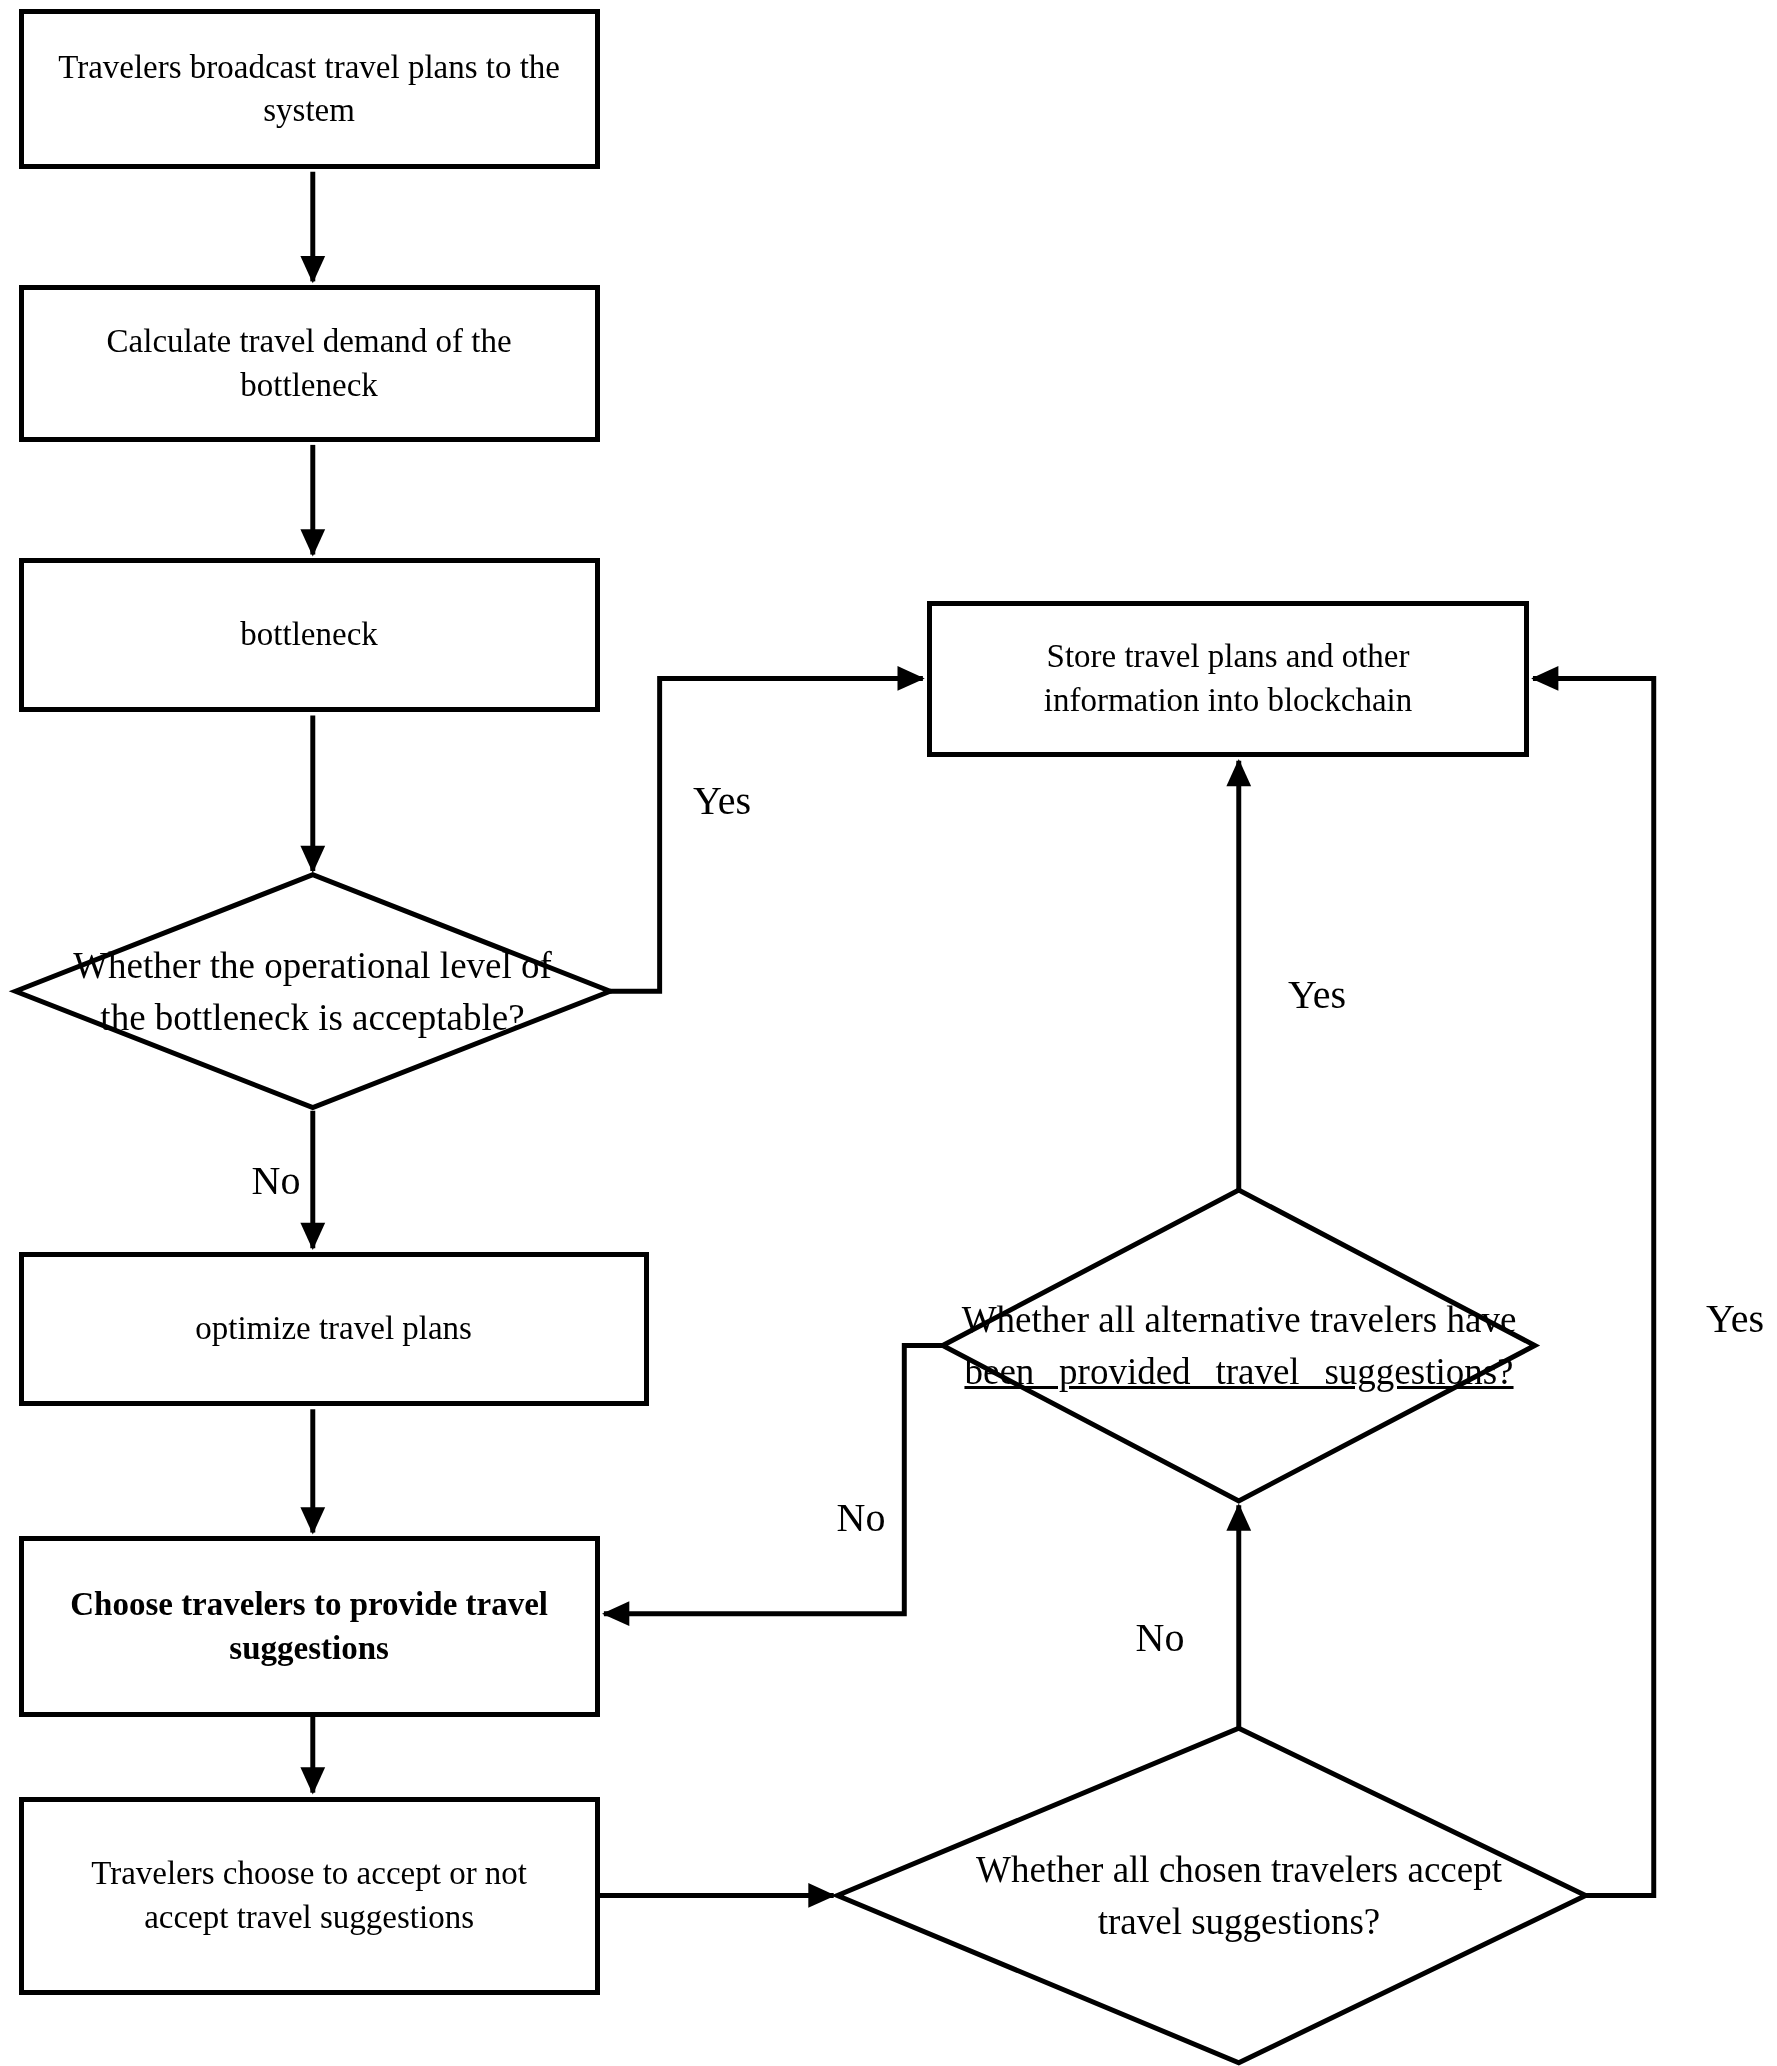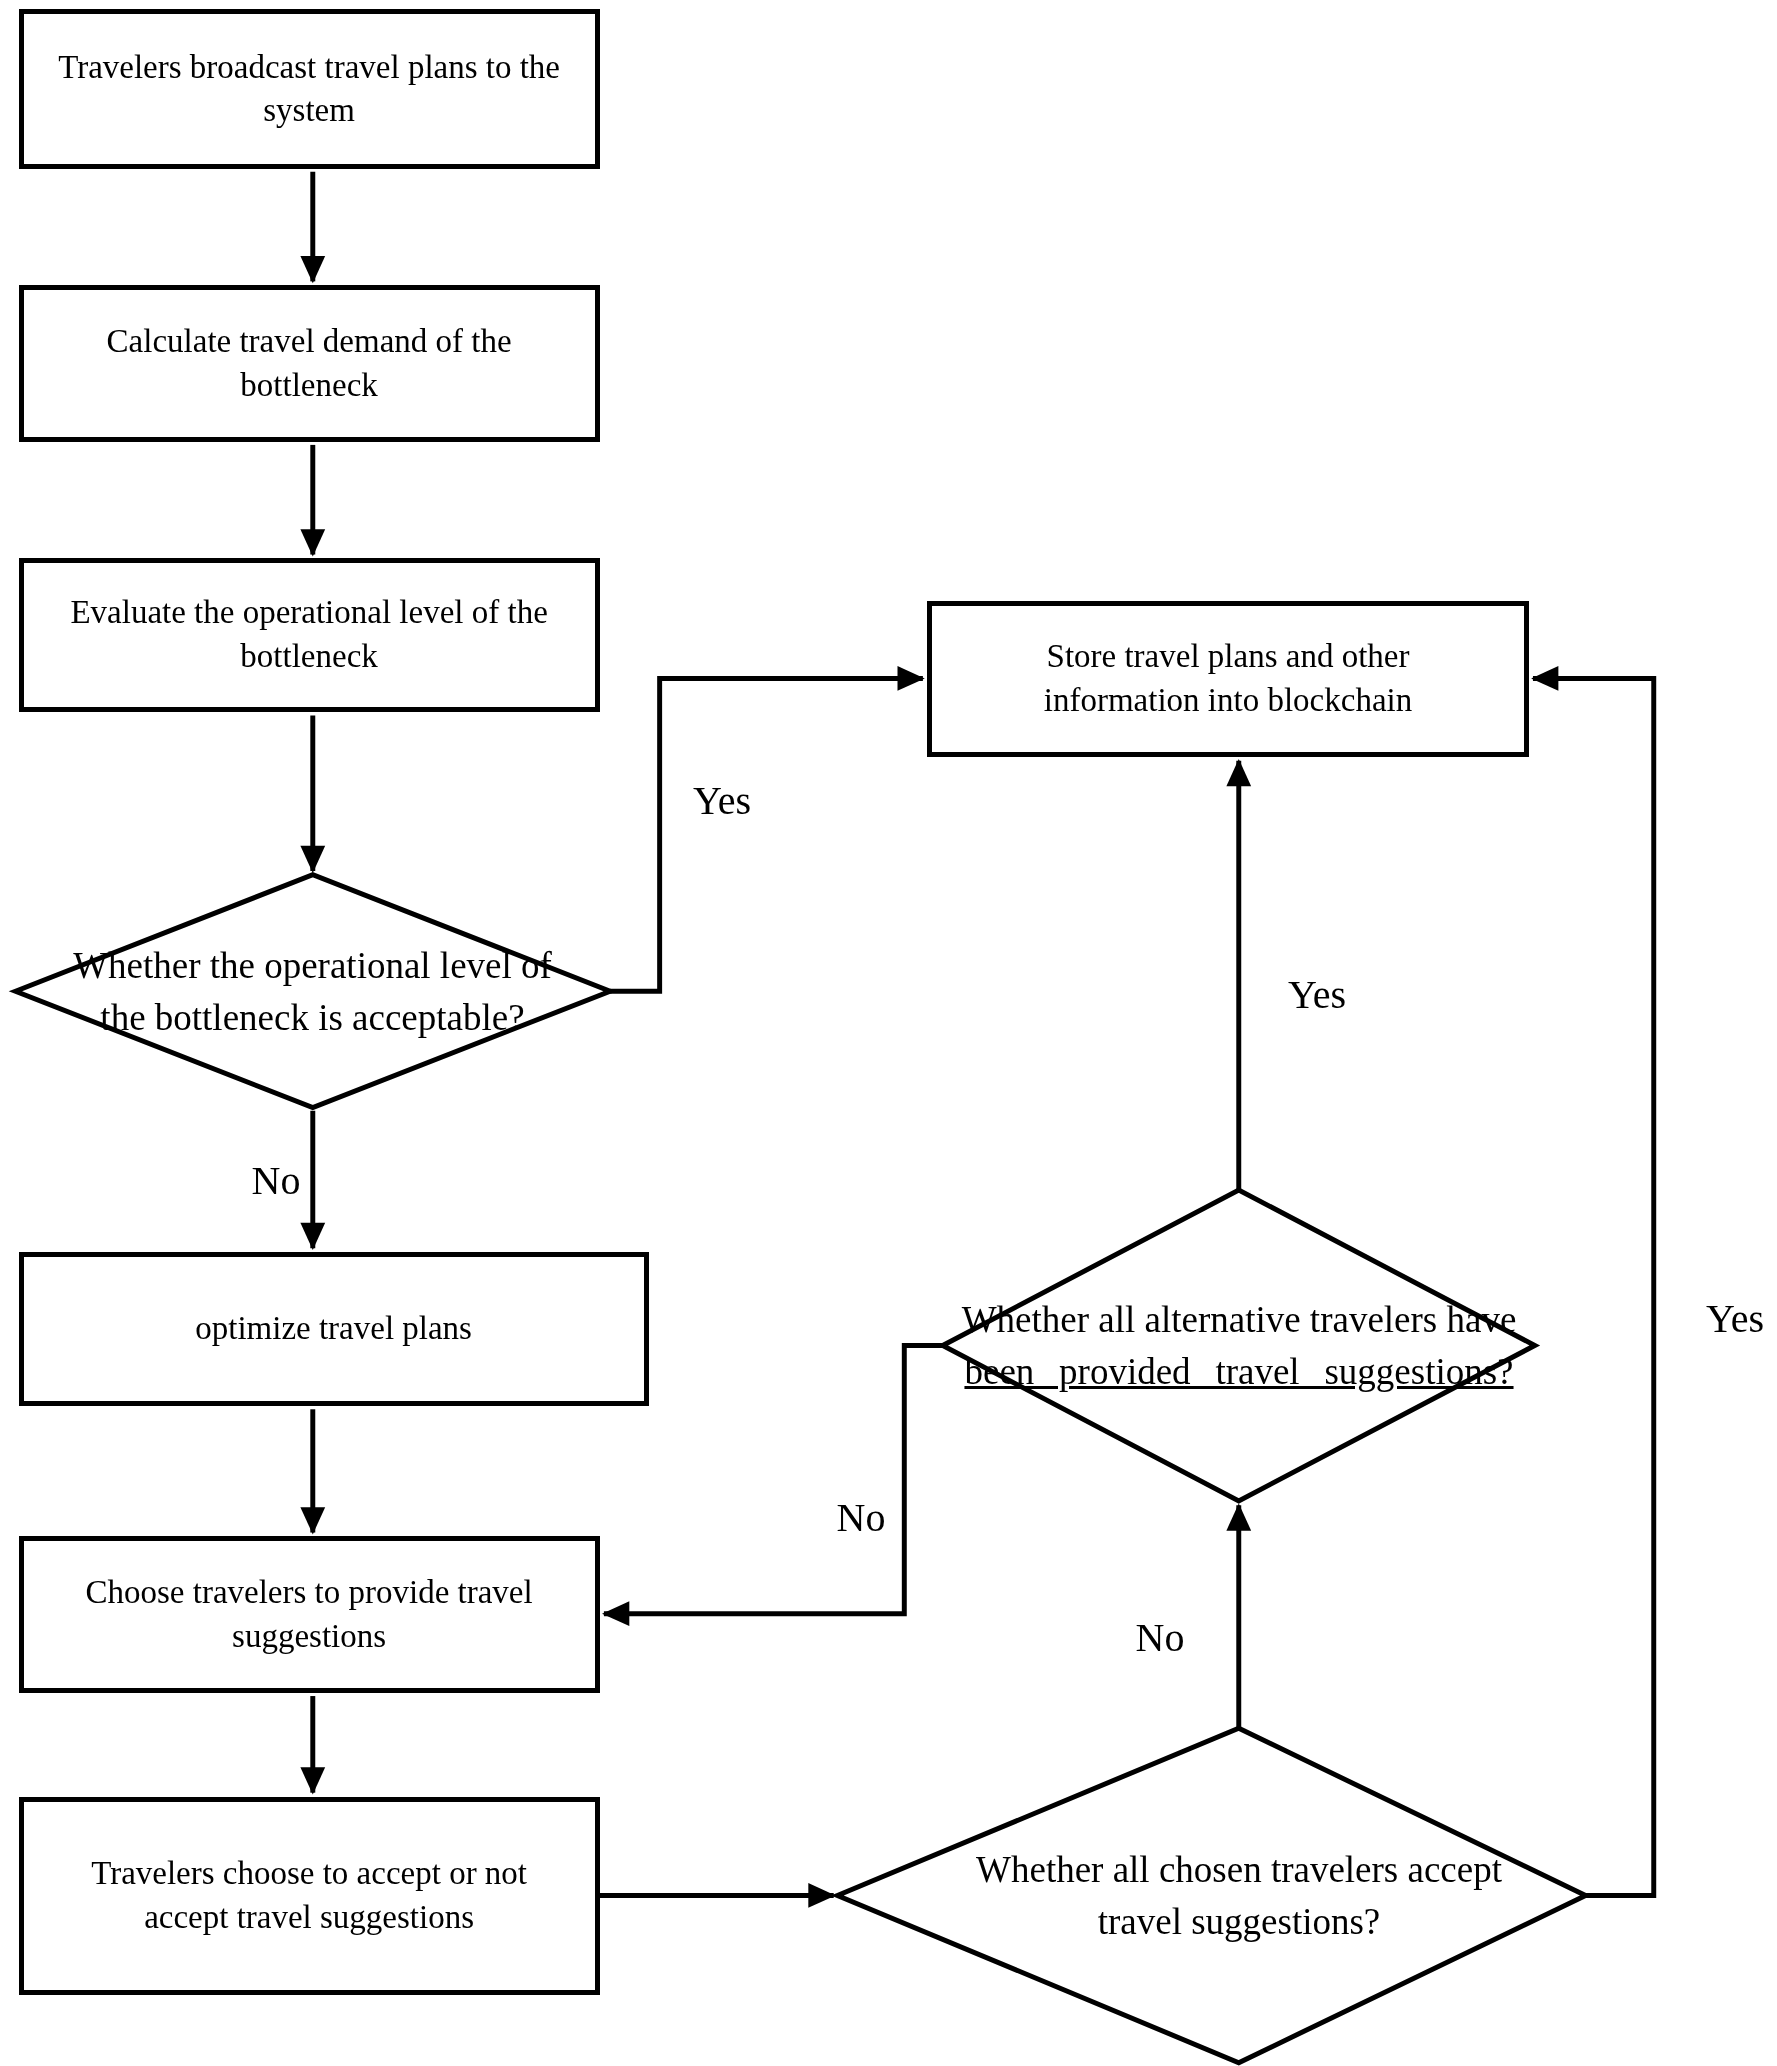--- a/index.html
+++ b/index.html
@@ -80,34 +80,33 @@
     <span>Travelers broadcast travel plans to the</span>
     <span>system</span>
   </div>
 
   <div class="node rect-node" style="left:18.6px; top:285px; width:581px; height:157px;">
     <span>Calculate travel demand of the</span>
     <span>bottleneck</span>
   </div>
 
   <div class="node rect-node" style="left:18.6px; top:558px; width:581px; height:154px;">
-    <span>Evaluate the operational level of the</span>
     <span>bottleneck</span>
   </div>
 
   <div class="node rect-node" style="left:927px; top:601px; width:602px; height:156px;">
     <span>Store travel plans and other</span>
     <span>information into blockchain</span>
   </div>
 
   <div class="node rect-node" style="left:18.6px; top:1252px; width:630px; height:154px;">
     <span>optimize travel plans</span>
   </div>
 
-  <div class="node rect-node" style="left:18.6px; top:1536px; width:581px; height:157px;">
+  <div class="node rect-node" style="left:18.6px; top:1536px; width:581px; height:181px;font-weight:bold;">
     <span>Choose travelers to provide travel</span>
     <span>suggestions</span>
   </div>
 
   <div class="node rect-node" style="left:18.6px; top:1797px; width:581px; height:198px;">
     <span>Travelers choose to accept or not</span>
     <span>accept travel suggestions</span>
   </div>
 
   <div class="node diamond-label" style="left:46px; top:911px; width:533px; height:161px;">

